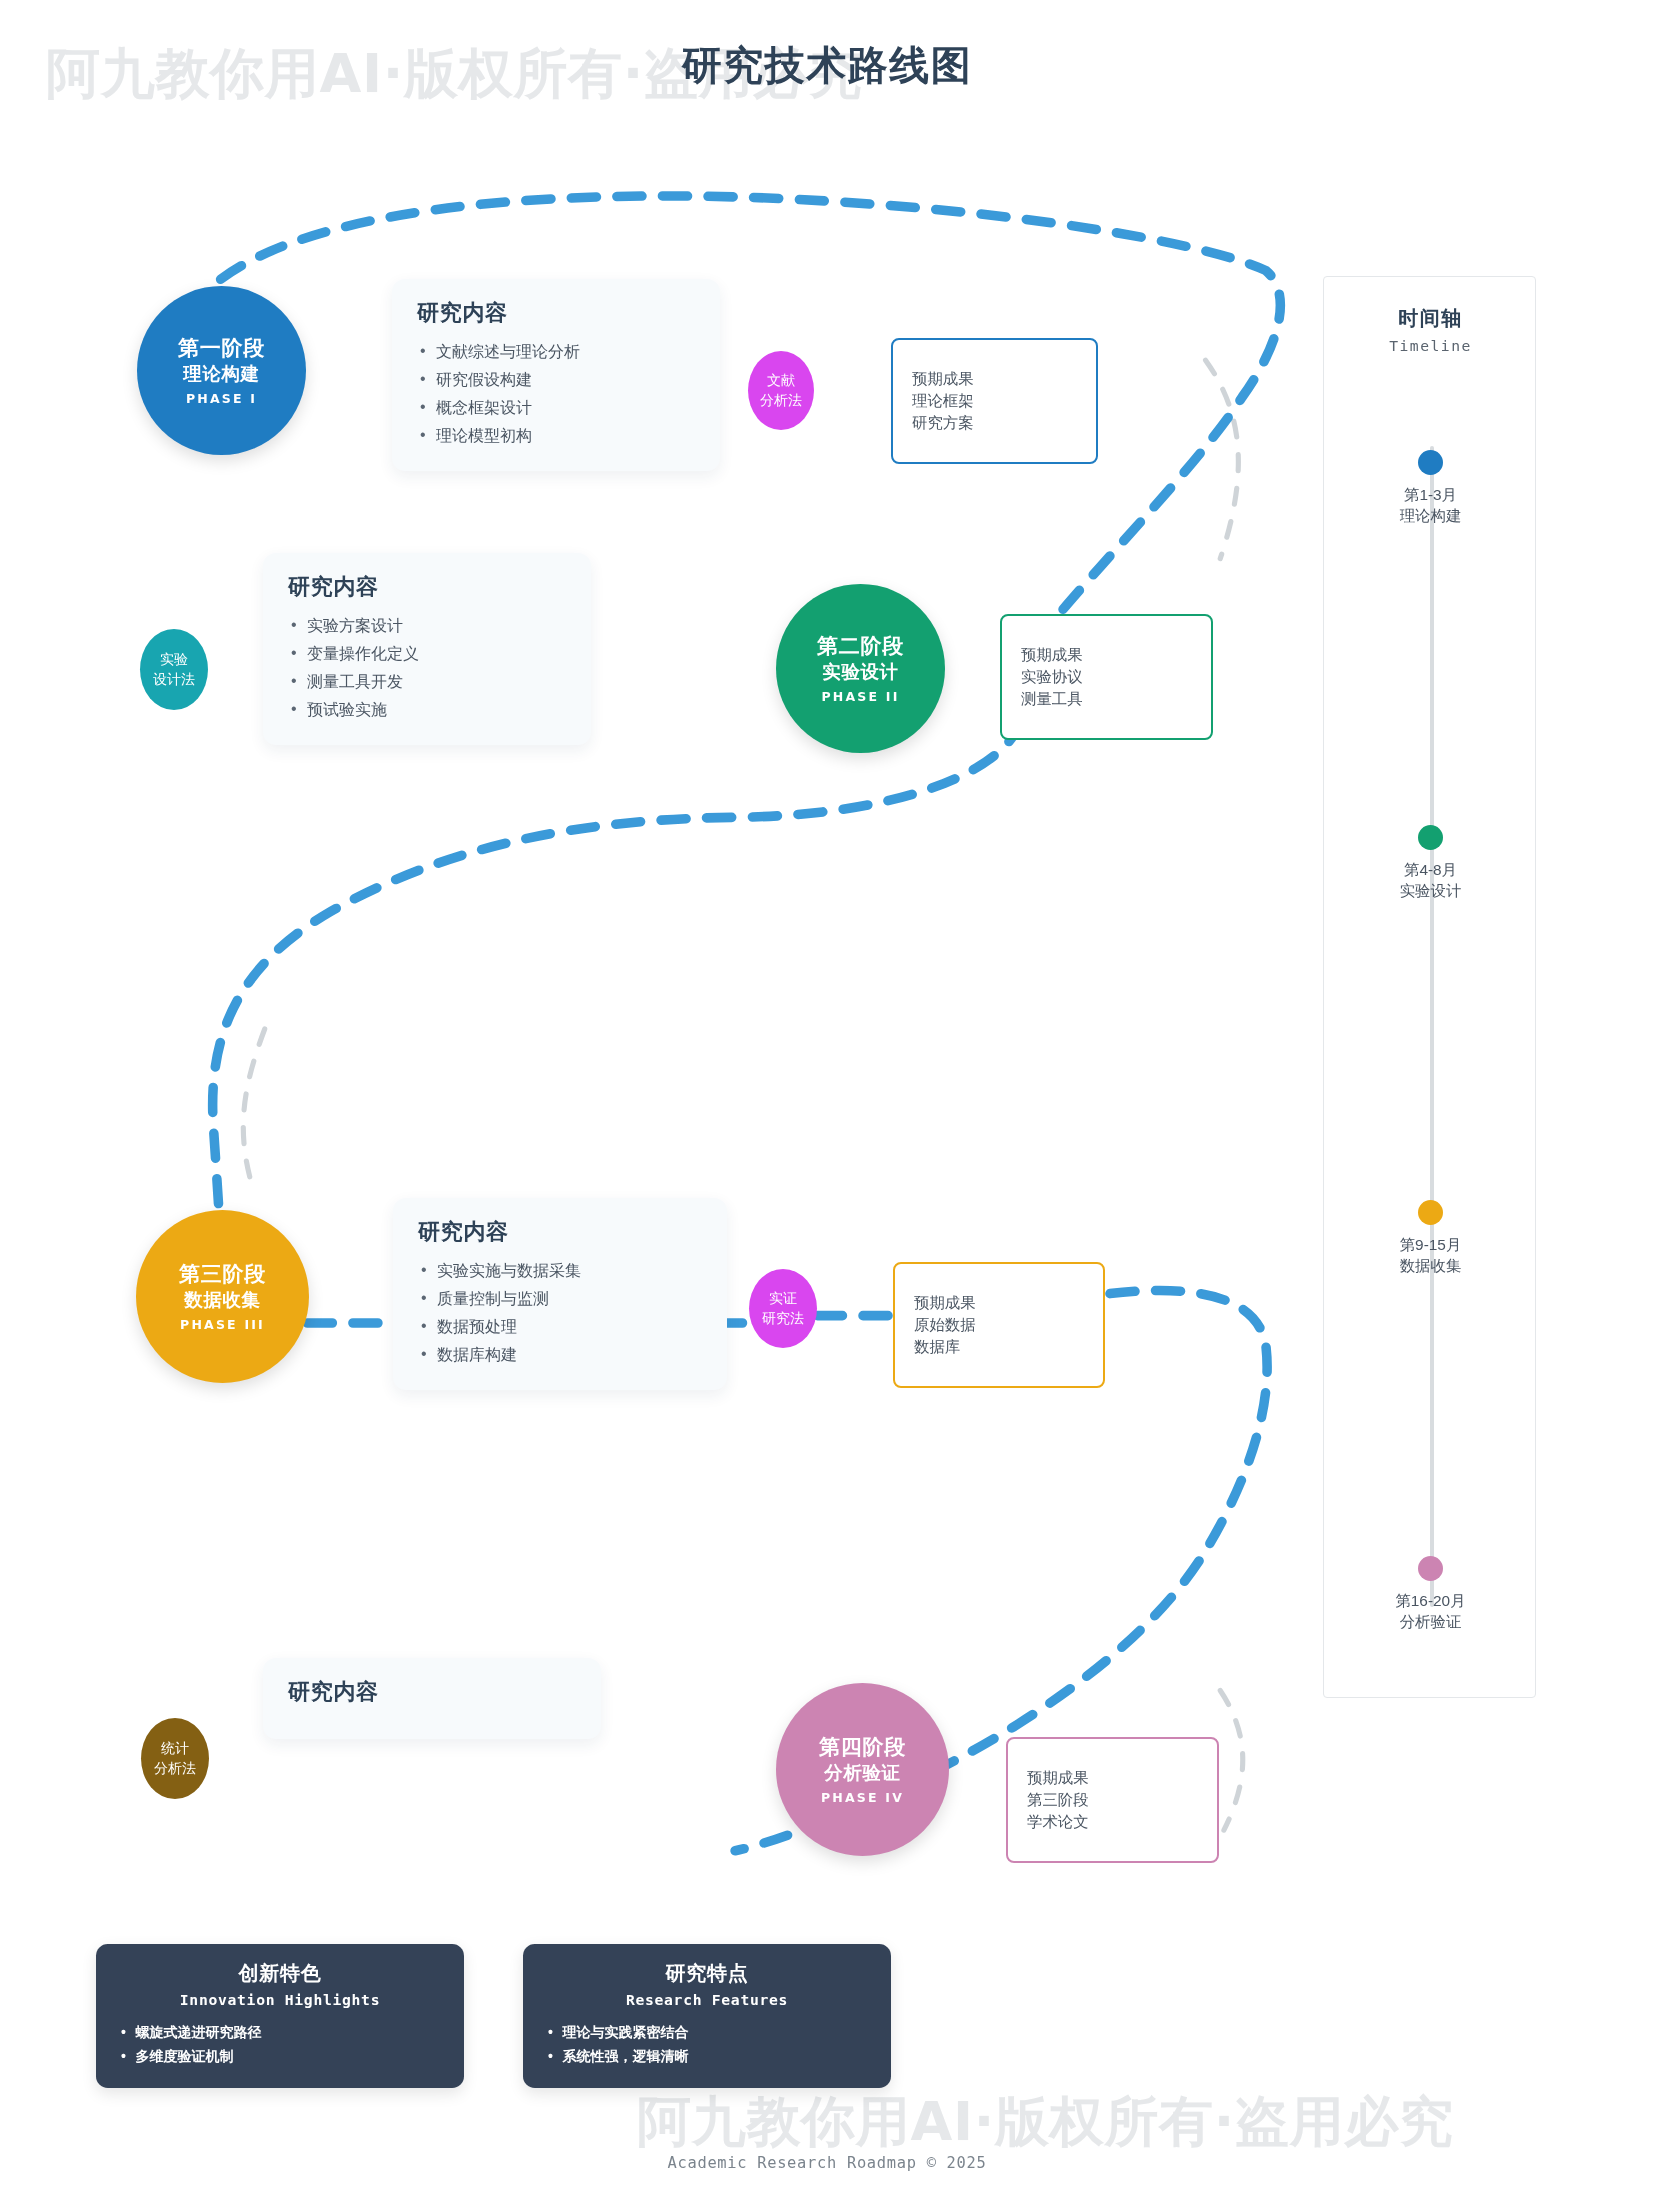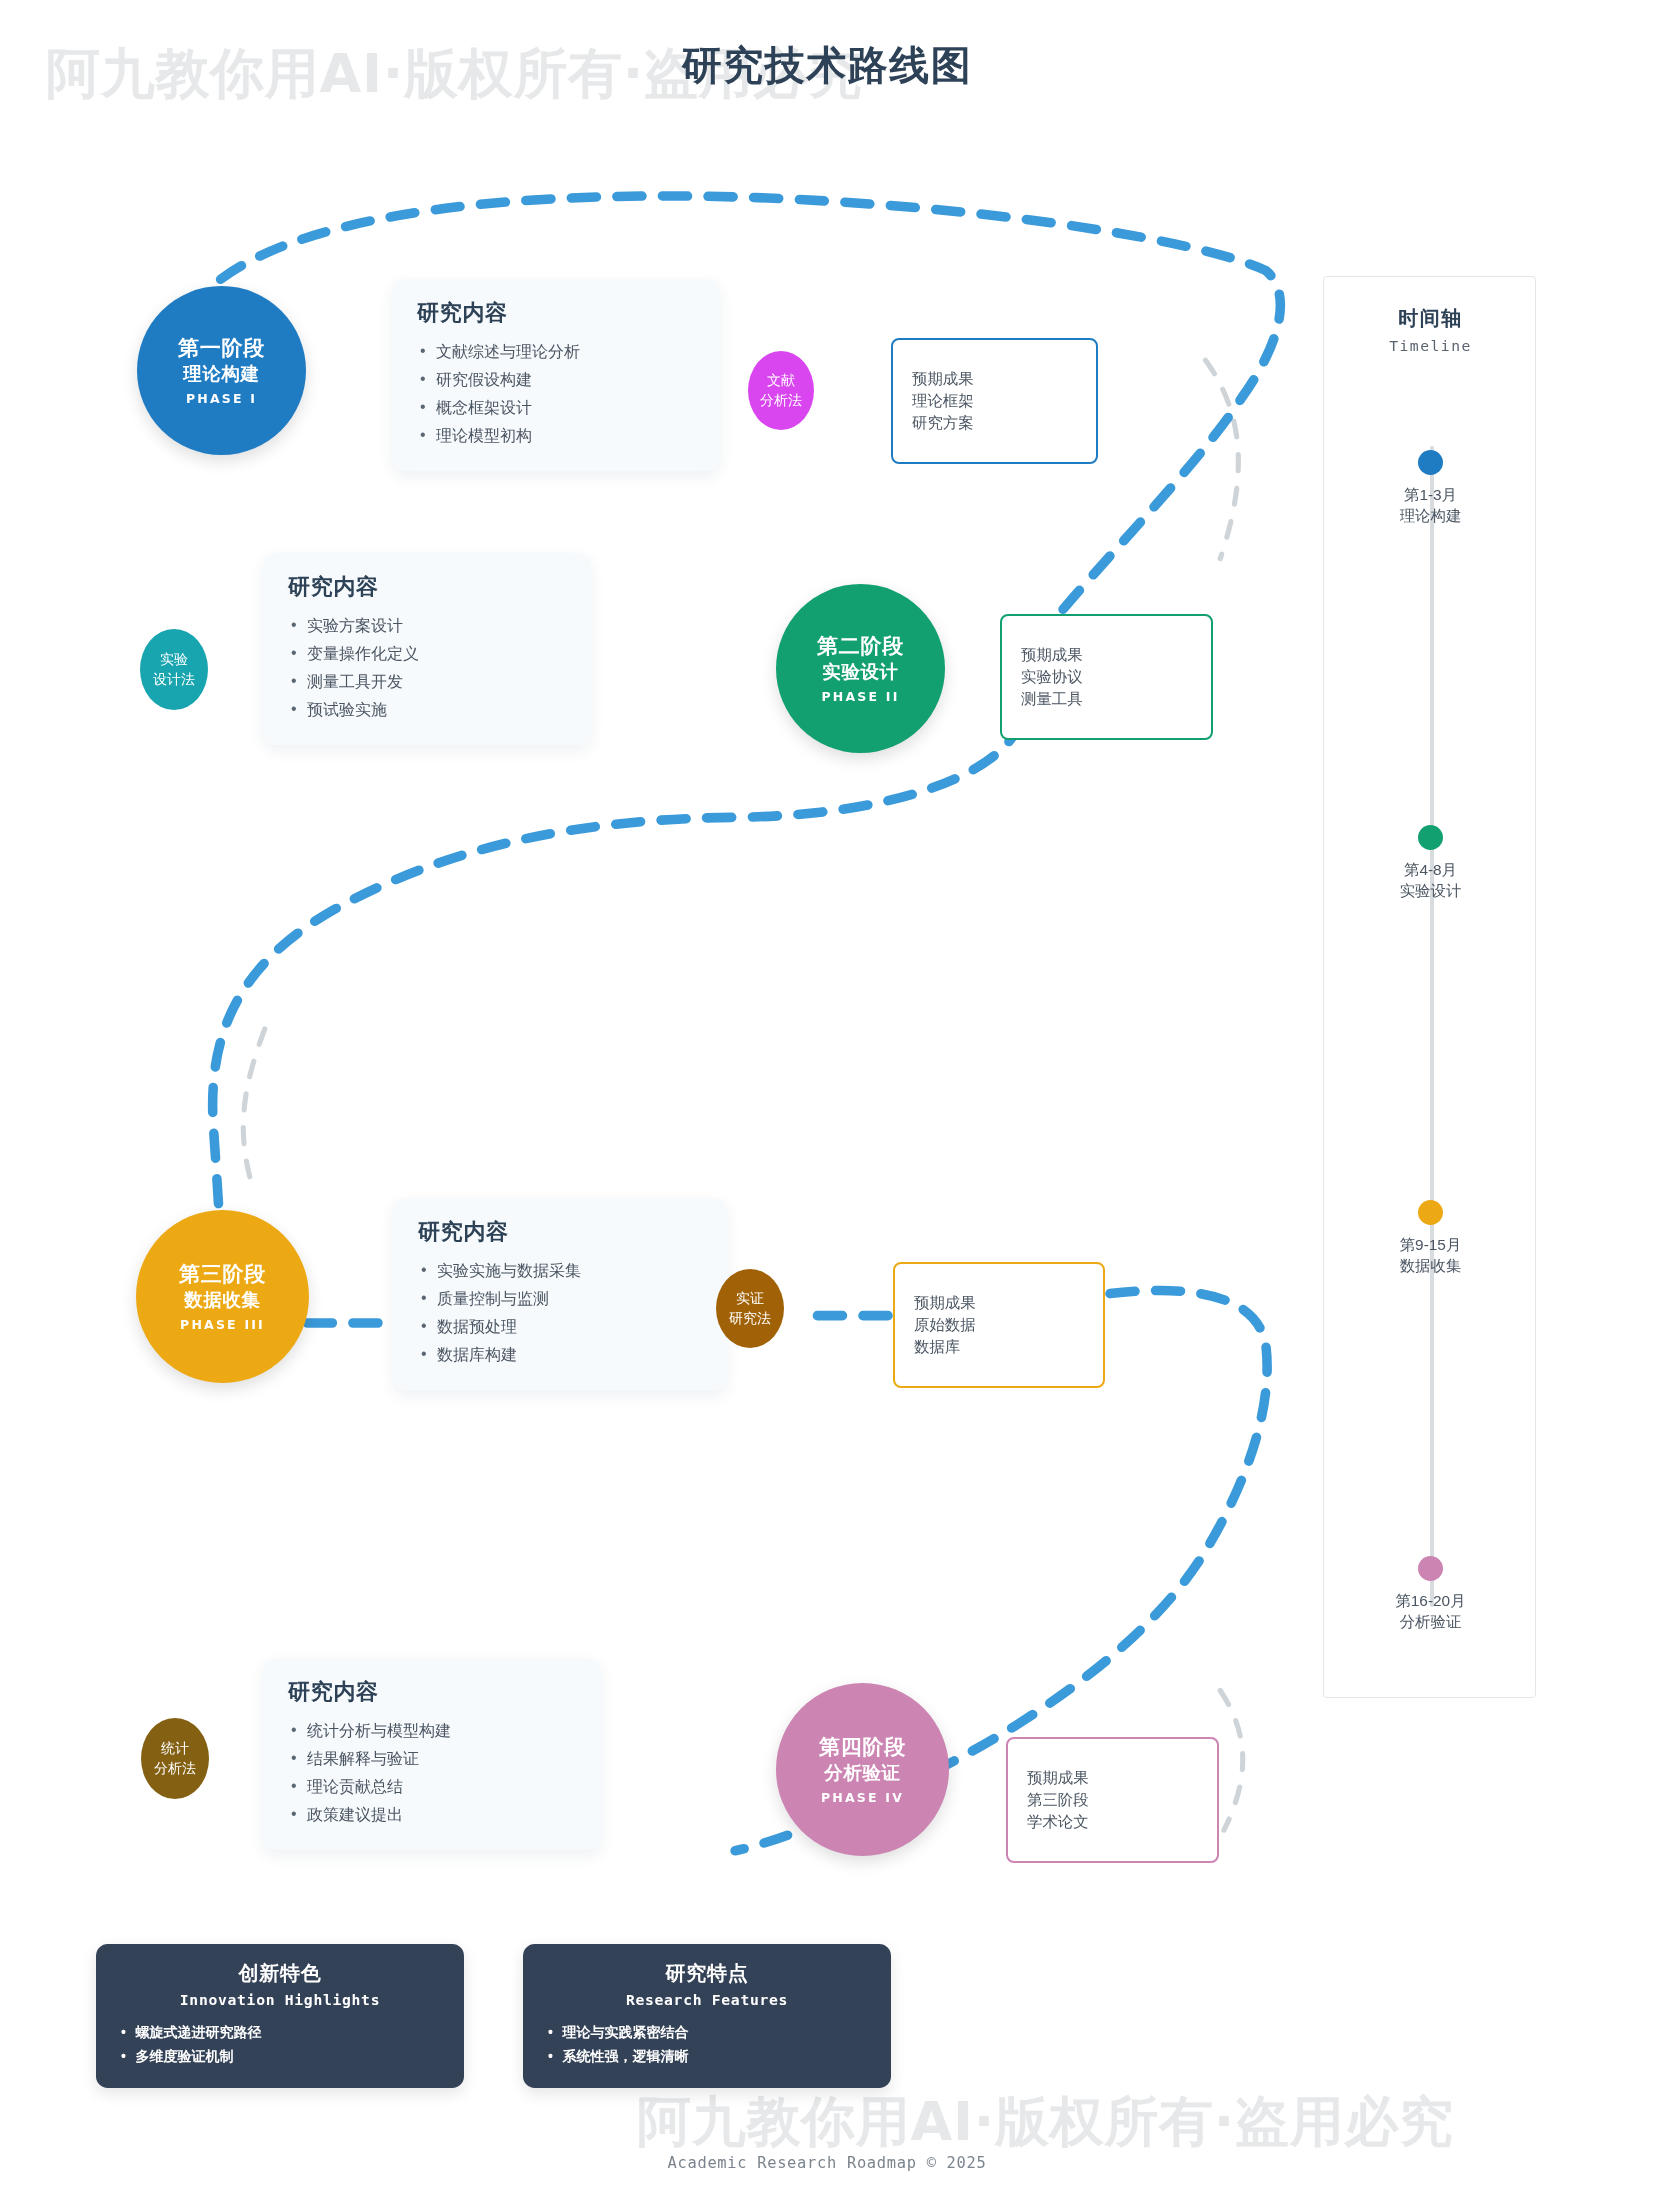--- a/index.html
+++ b/index.html
@@ -263,44 +263,38 @@
   <div class="content-card" style="left:393px; top:1198px; width:334px;">
     <div class="cc-title">研究内容</div>
     <ul class="cc-list">
       <li>实验实施与数据采集</li>
       <li>质量控制与监测</li>
       <li>数据预处理</li>
       <li>数据库构建</li>
     </ul>
   </div>
 
-  <div class="method-circle" style="left:716px; top:1269px; width:68px; height:79px; background:#a16207;align-items:center;">
+  <div class="method-circle" style="left:749px; top:1269px; width:68px; height:79px; background:#d946ef;align-items:center;">
     <div>实证</div>
     <div>研究法</div>
   </div>
 
   <div class="outcome-box" style="left:893px; top:1262px; width:212px; border-color:#eca914;">
     <div>预期成果</div>
     <div>原始数据</div>
     <div>数据库</div>
   </div>
 
   <div class="method-circle" style="left:141px; top:1718px; width:68px; height:81px; background:#846013;">
     <div>统计</div>
     <div>分析法</div>
   </div>
 
   <div class="content-card" style="left:263px; top:1658px; width:338px;">
     <div class="cc-title">研究内容</div>
-    <ul class="cc-list">
-      <li>统计分析与模型构建</li>
-      <li>结果解释与验证</li>
-      <li>理论贡献总结</li>
-      <li>政策建议提出</li>
-    </ul>
   </div>
 
   <div class="phase-circle" style="left:776px; top:1683px; width:173px; height:173px; background:#cc84b2;">
     <div class="pc-cn1">第四阶段</div>
     <div class="pc-cn2">分析验证</div>
     <div class="pc-en">PHASE IV</div>
   </div>
 
   <div class="outcome-box" style="left:1006px; top:1737px; width:213px; border-color:#cc84b2;">
     <div>预期成果</div>

